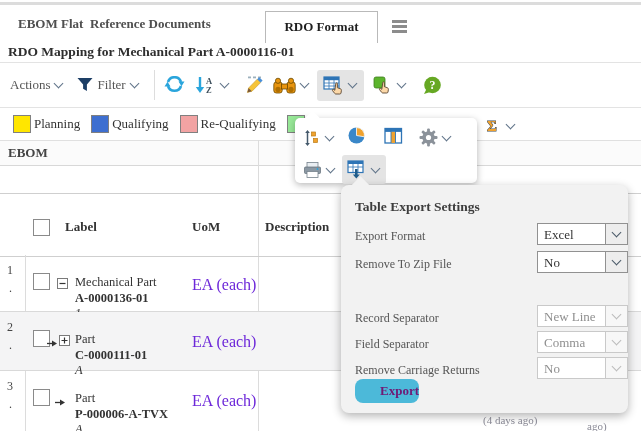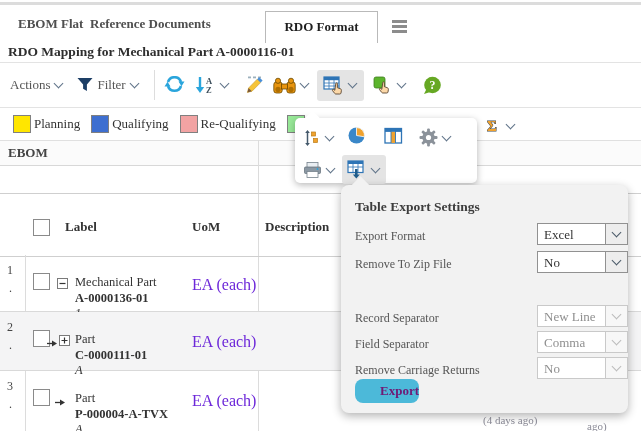--- a/index.html
+++ b/index.html
@@ -256,21 +256,21 @@
     <span class="rowdot">.</span>
     <span class="cbx"></span>
     <span class="tree arrow" style="left:55px">
       <svg width="11" height="9">
           <path d="M0 4.5h5" stroke="#333" stroke-width="1.3"></path>
           <polygon points="5,1.5 10,4.5 5,7.5" fill="#333"></polygon>
         </svg>
     </span>
     <div class="cell-label">
       <div>Part</div>
-      <div class="l-id">P-000004-A-TVX</div>
+      <div class="l-id">P-000006-A-TVX</div>
       <div class="l-rev">A</div>
     </div>
     <span class="cell-uom">EA (each)</span>
   </div>
 
   <div class="sigma">
     <svg width="17" height="18" viewBox="0 0 17 18">
       <text x="2" y="14" font-size="15" font-weight="bold" fill="#f0a22e" stroke="#3b4a5a" stroke-width="1" paint-order="stroke">Σ</text>
     </svg>
     <span class="chev"></span>

